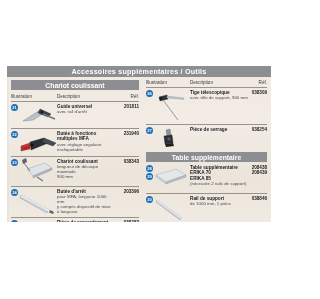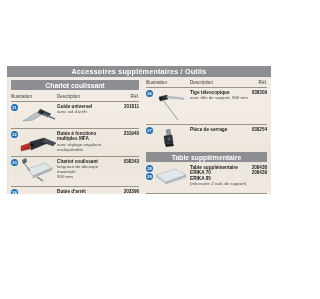--- a/index.html
+++ b/index.html
@@ -2,21 +2,21 @@
 <html><head>
 <meta charset="utf-8">
 <style>
   html,body{margin:0;padding:0;background:#ffffff;}
   body{width:277px;height:299px;overflow:hidden;font-family:"Liberation Sans",sans-serif;}
 
   .page{position:absolute;left:0;top:0;width:277px;height:299px;background:#ffffff;}
 
   
   .panel{
-    position:absolute;left:7px;top:66px;width:264px;height:128px;
+    position:absolute;left:7px;top:66px;width:264px;height:156px;
     background:
       linear-gradient(90deg, rgba(0,0,0,0.035) 0 1px, rgba(0,0,0,0) 1px 9px),
       linear-gradient(90deg, rgba(255,255,255,0.25) 0 1px, rgba(0,0,0,0) 1px 17px),
       linear-gradient(90deg, rgba(0,0,0,0.02) 0 2px, rgba(0,0,0,0) 2px 27px),
       linear-gradient(180deg,#efe9e1 0%,#f2ece4 35%,#ece5dc 70%,#f0eae2 100%);
     overflow:hidden;
   }
 
   .title-bar{
     position:absolute;left:0;top:0;width:264px;height:11px;

